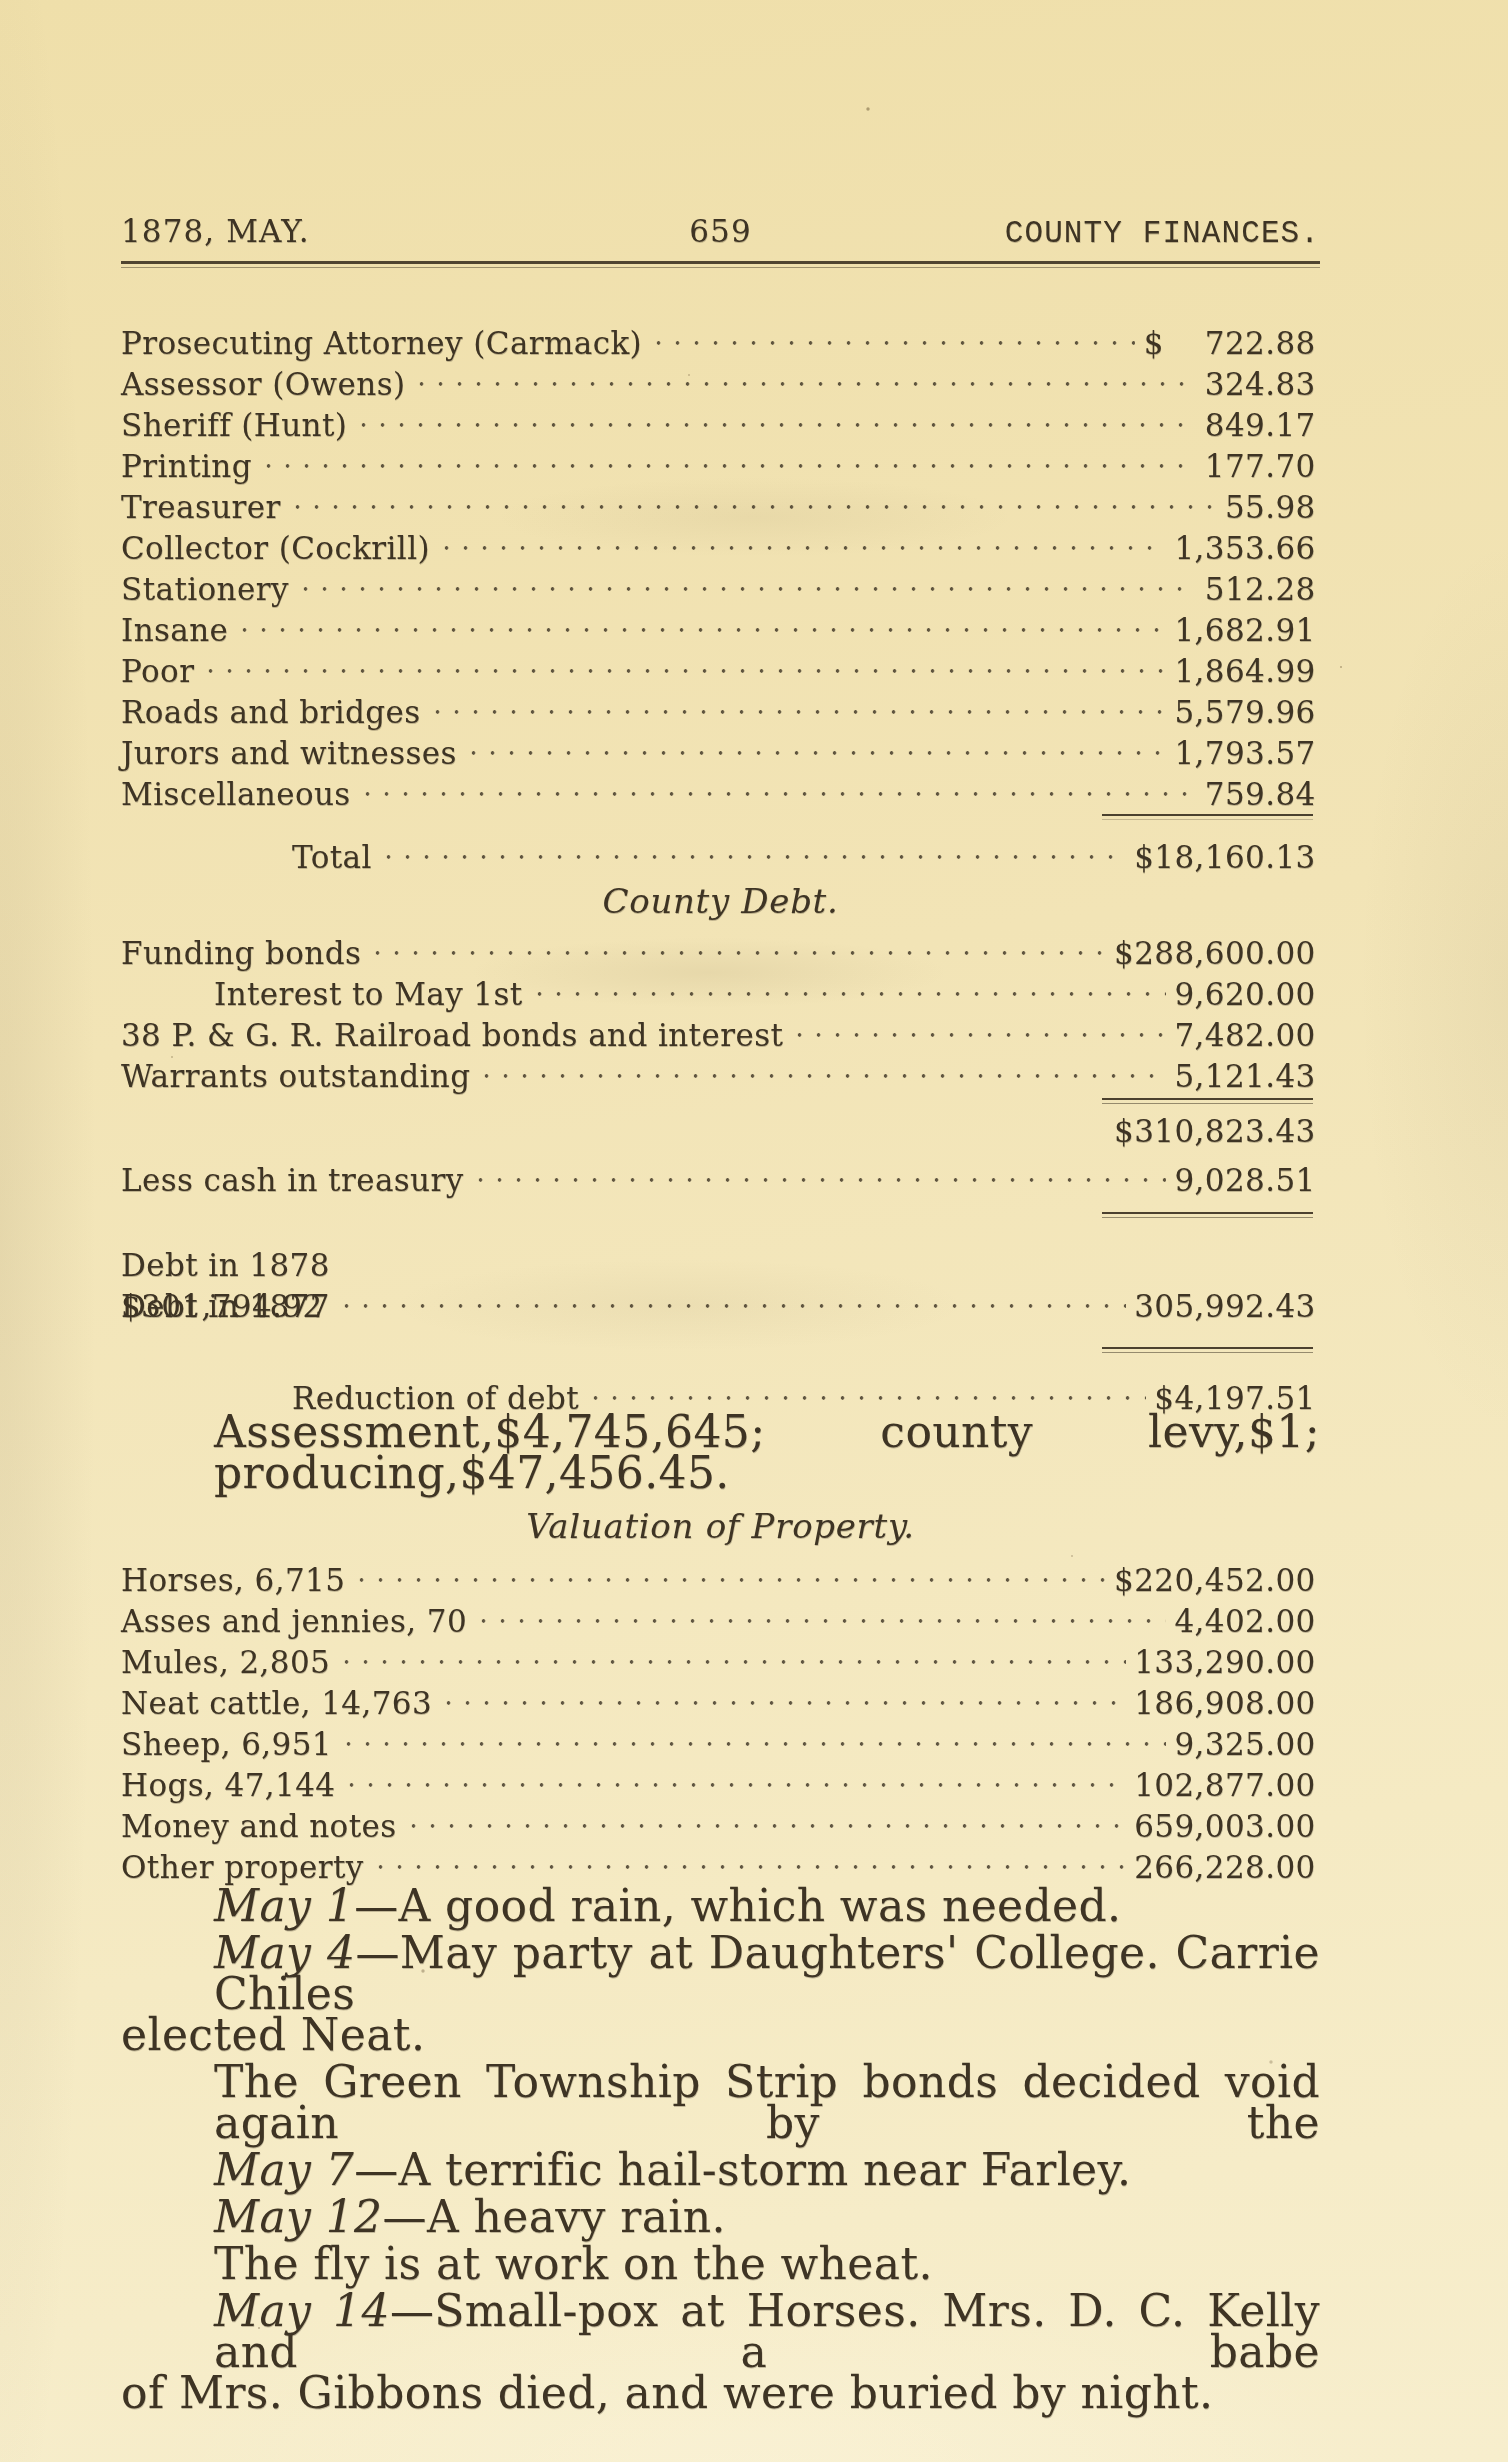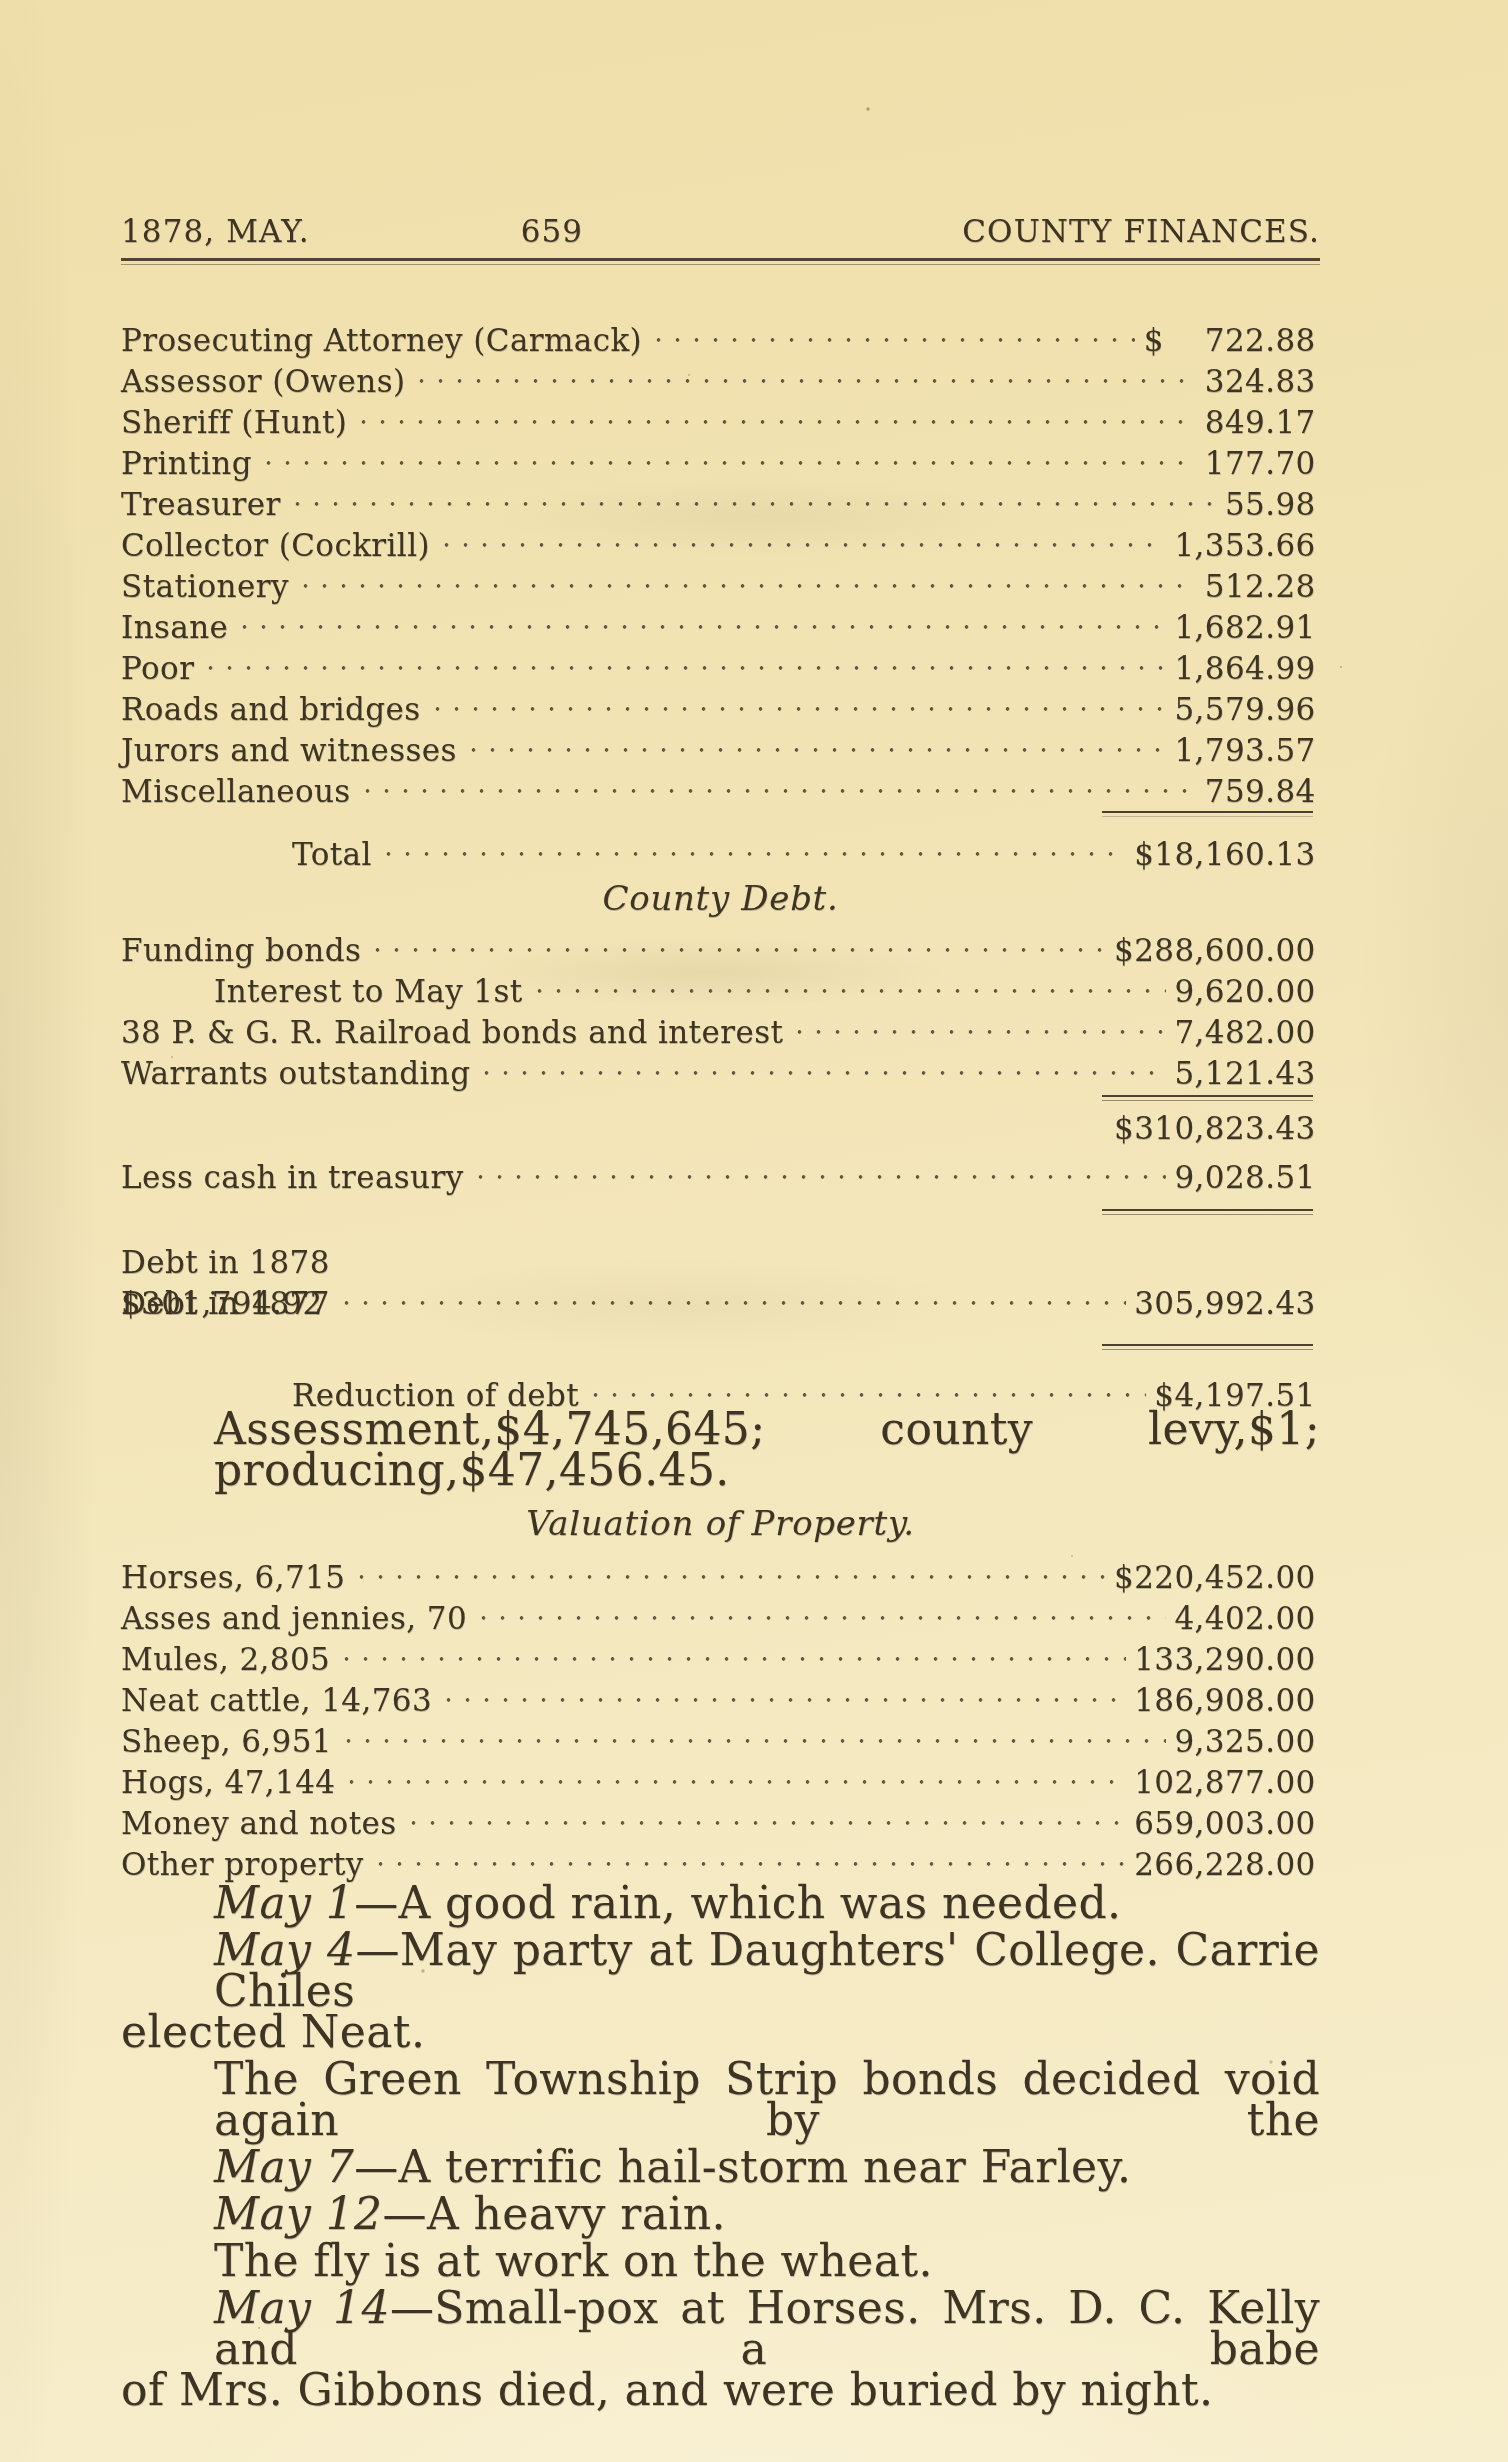--- a/index.html
+++ b/index.html
@@ -38,22 +38,22 @@
   .content { position:relative; padding: 0 189px 0 121px; }
 
   
   .running-head {
     display:flex; align-items:baseline;
     margin-top: 213px;
     font-size: 31px; line-height: 36px; letter-spacing: 1.1px;
     text-shadow: 0.4px 0.7px 0.6px rgba(62,52,36,0.28);
   }
   .running-head .lft { flex:1; text-align:left; }
-  .running-head .ctr { flex:1; }
-  .running-head .rgt { flex:1; text-align:right; }
+  .running-head .ctr { flex:1; text-align:center; }
+  .running-head .rgt { flex:1; text-align:right;font-family:Liberation Mono, monospace; }
   .head-rule {
     margin-top: 9.3px; height: 6.4px; box-sizing: border-box;
     border-top: 3.6px solid rgba(58,48,32,.88);
     border-bottom: 1.4px solid rgba(58,48,32,.45);
   }
 
   
   .ledger { margin-top: 47px; }
   .lrow {
     display:flex; align-items:baseline;

